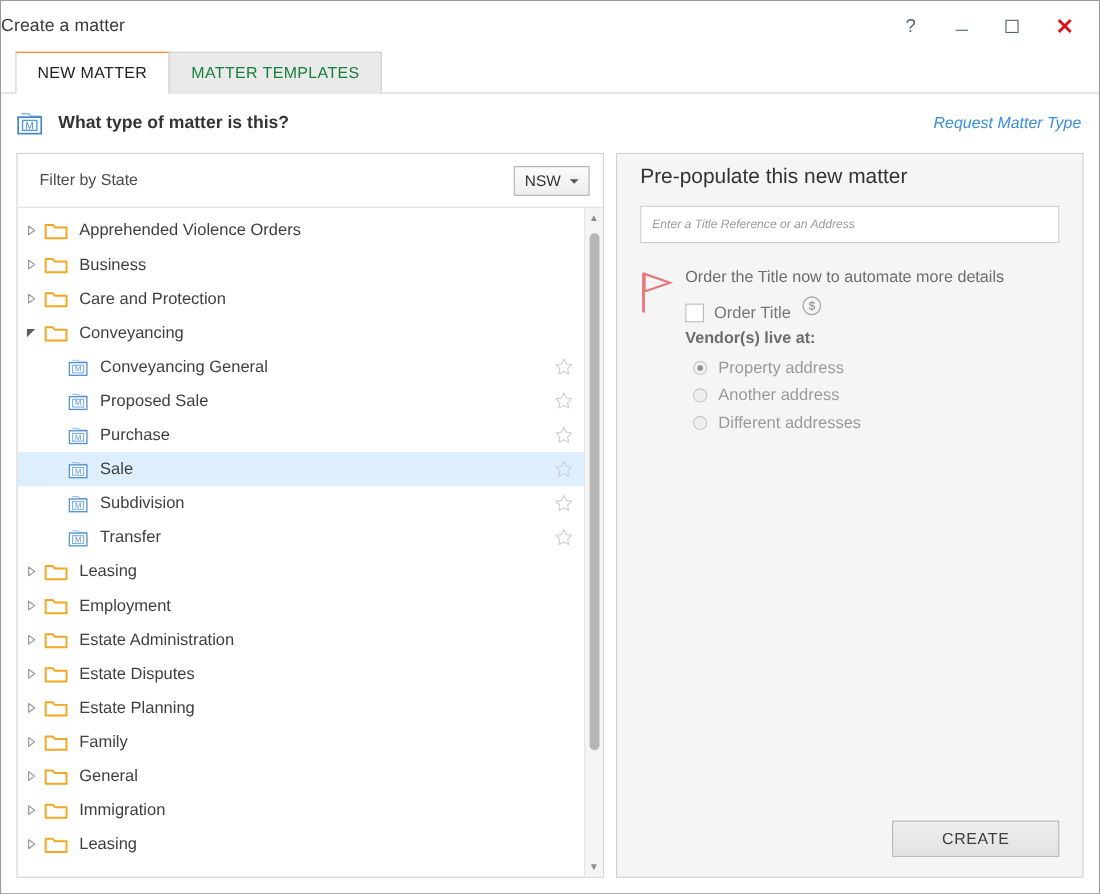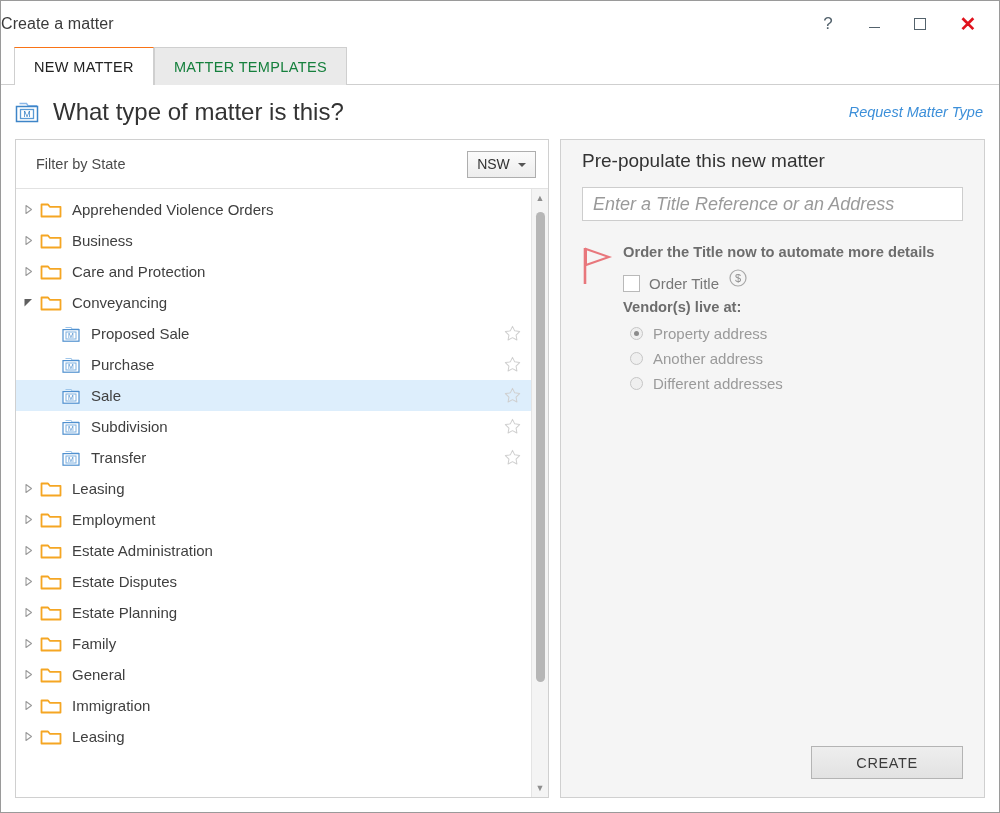--- a/index.html
+++ b/index.html
@@ -84,21 +84,21 @@
   }
 
   
   .qrow {
     flex: 0 0 54px;
     display: flex; align-items: center;
     padding: 0 16px 0 14px;
     position: relative;
   }
   .q-left { display: flex; align-items: center; gap: 12px; }
-  .q-title { font-size: 24px; color: #333333; font-weight: 400; }
+  .q-title { font-size: 16px; color: #333333; font-weight: 700; }
   .q-link {
     margin-left: auto;
     font-size: 14.5px; color: #3c8fd9; cursor: pointer;
     text-decoration: none;
     font-style: italic;
   }
 
   
   .micon { display: block; }
 
@@ -204,36 +204,36 @@
     min-height: 0;
   }
   .rp-title {
     font-size: 19px; color: #333; font-weight: 400;
     margin-bottom: 15px;
   }
   .rp-input {
     height: 34px; width: 100%;
     border: 1px solid #cdcdcd;
     background: #ffffff;
-    font-size: 18px;
+    font-size: 11px;
     font-family: "Liberation Sans", sans-serif;
     padding: 0 10px;
     color: #333;
     outline: none;
   }
   .rp-input::placeholder { color: #9a9a9a; font-style: italic; }
 
   .order-block {
     margin-top: 23px;
     display: flex; align-items: flex-start;
   }
   .flag-col { width: 41px; flex: 0 0 41px; padding-top: 2px; }
   .order-body { flex: 1 1 auto; }
   .order-head {
-    font-size: 14.7px; font-weight: bold; color: #6d6d6d;
+    font-size: 14.7px; font-weight: normal; color: #6d6d6d;
     margin-bottom: 8px;
   }
   .cb-row { display: flex; align-items: flex-end; gap: 9px; margin-bottom: 7px; }
   .cbox {
     width: 17px; height: 17px;
     border: 1px solid #b9b9b9; background: #fff;
     flex: 0 0 17px;
   }
   .cb-label { font-size: 15px; color: #777; }
   .vendors-head {
@@ -376,20 +376,36 @@
             </div>
             <div class="node child">
               <span>
                 <svg width="20" height="18" viewBox="0 0 20 18" class="folder-ico">
                   <path d="M3.5 2.5 h5.5 l1.2 1.6 h6.3 v2" fill="none" stroke="#9fc6ea" stroke-width="1.1"></path>
                   <rect x="1" y="4.6" width="16" height="11.6" fill="#fff" stroke="#4f90cf" stroke-width="1.2"></rect>
                   <rect x="4" y="7" width="10" height="7" fill="none" stroke="#7db0e0" stroke-width="1"></rect>
                   <text x="9" y="12.6" font-size="7" font-family="Liberation Sans, sans-serif" fill="#4f90cf" text-anchor="middle">M</text>
                 </svg>
               </span>
+              <span class="label">Conveyancing General</span>
+              <span class="star">
+                <svg width="17" height="17" viewBox="0 0 20 20" class="star">
+                  <path d="M10 1.6 l2.6 5.3 5.8 .85 -4.2 4.1 1 5.8 -5.2-2.75 -5.2 2.75 1-5.8 -4.2-4.1 5.8-.85 Z" fill="none" stroke="#cfcfcf" stroke-width="1.2" stroke-linejoin="round"></path>
+                </svg>
+              </span>
+            </div>
+            <div class="node child">
+              <span>
+                <svg width="20" height="18" viewBox="0 0 20 18" class="folder-ico">
+                  <path d="M3.5 2.5 h5.5 l1.2 1.6 h6.3 v2" fill="none" stroke="#9fc6ea" stroke-width="1.1"></path>
+                  <rect x="1" y="4.6" width="16" height="11.6" fill="#fff" stroke="#4f90cf" stroke-width="1.2"></rect>
+                  <rect x="4" y="7" width="10" height="7" fill="none" stroke="#7db0e0" stroke-width="1"></rect>
+                  <text x="9" y="12.6" font-size="7" font-family="Liberation Sans, sans-serif" fill="#4f90cf" text-anchor="middle">M</text>
+                </svg>
+              </span>
               <span class="label">Proposed Sale</span>
               <span class="star">
                 <svg width="17" height="17" viewBox="0 0 20 20" class="star">
                   <path d="M10 1.6 l2.6 5.3 5.8 .85 -4.2 4.1 1 5.8 -5.2-2.75 -5.2 2.75 1-5.8 -4.2-4.1 5.8-.85 Z" fill="none" stroke="#cfcfcf" stroke-width="1.2" stroke-linejoin="round"></path>
                 </svg>
               </span>
             </div>
             <div class="node child">
               <span>
                 <svg width="20" height="18" viewBox="0 0 20 18" class="folder-ico">

